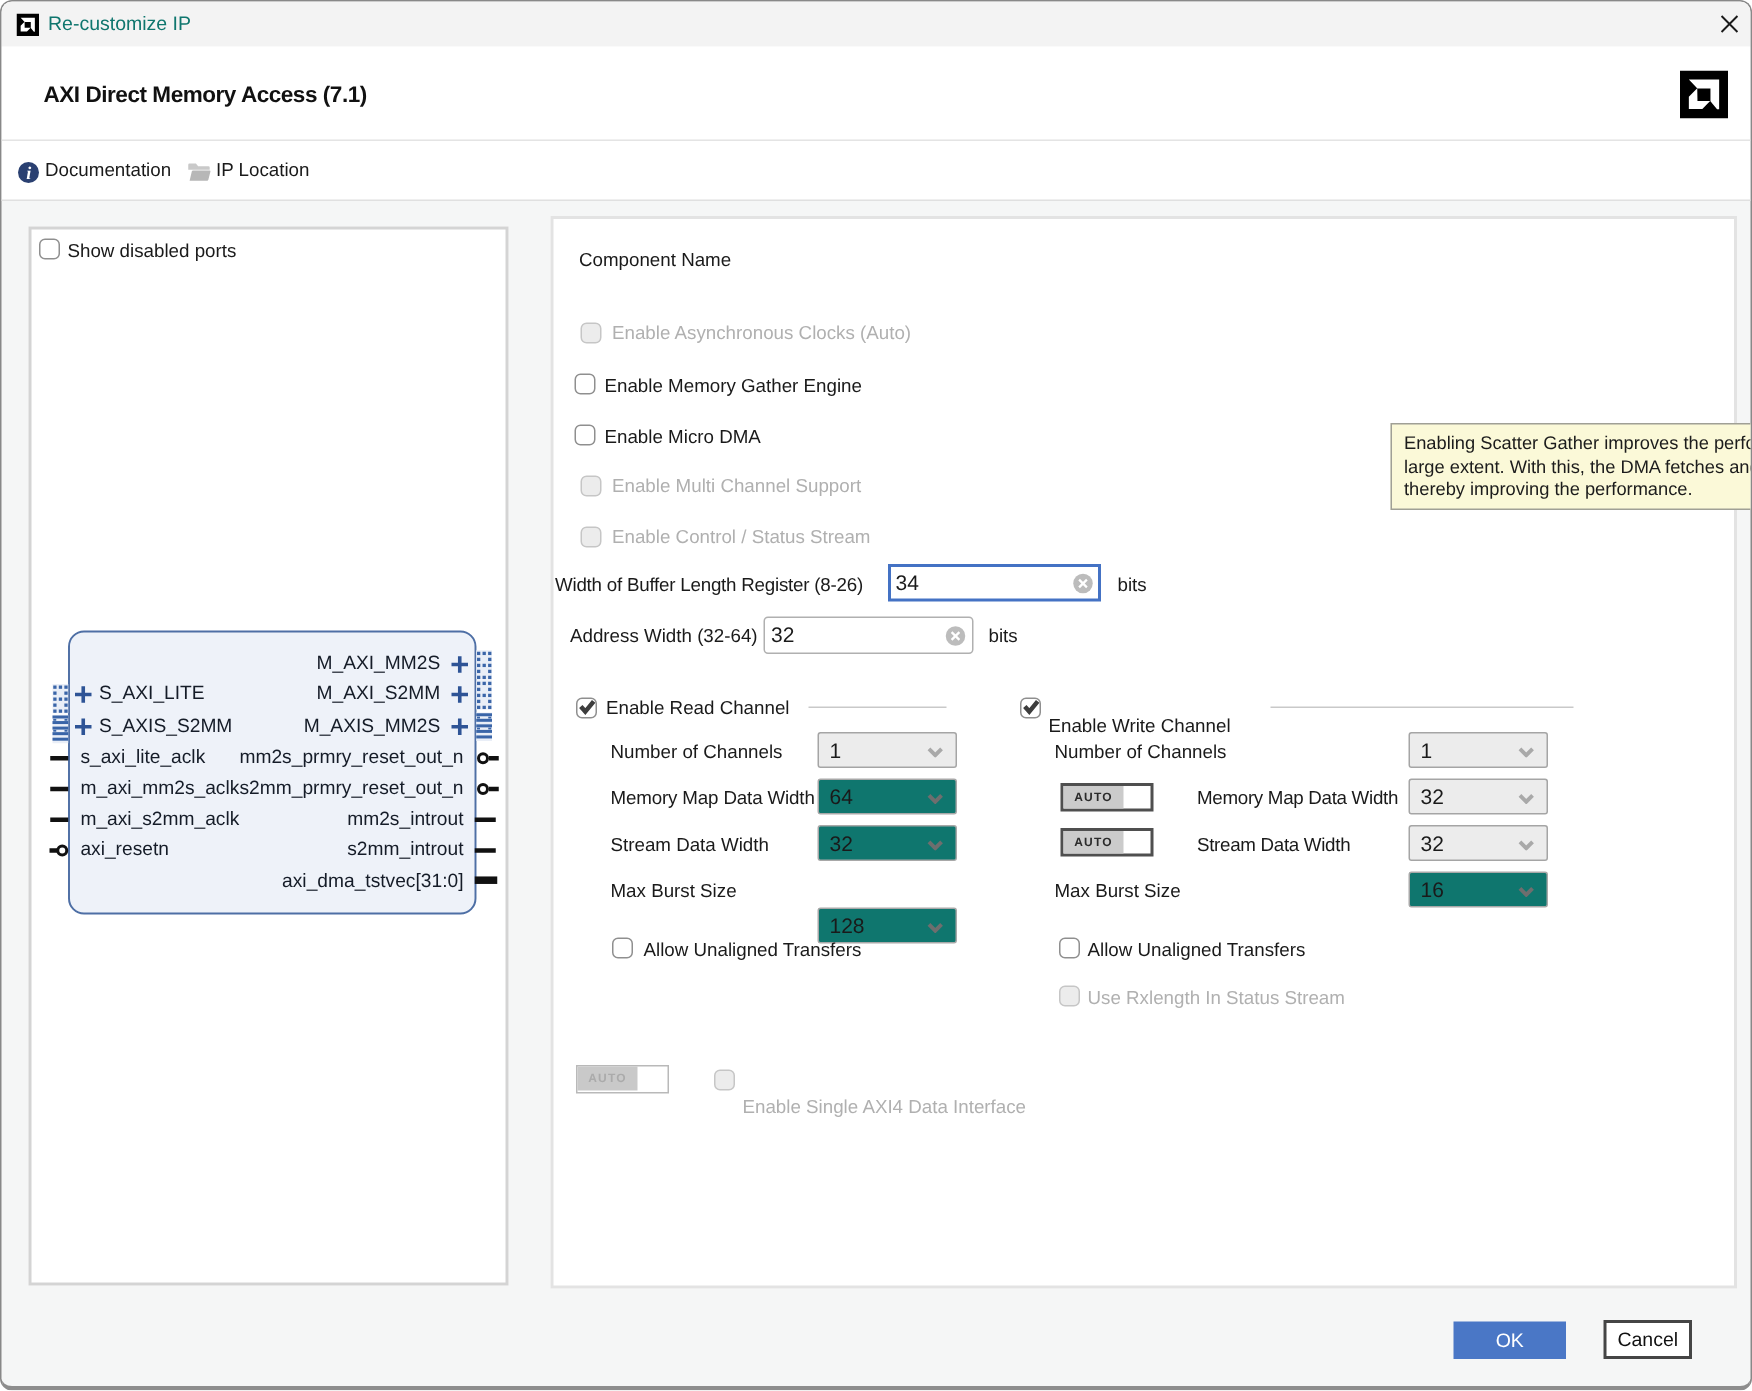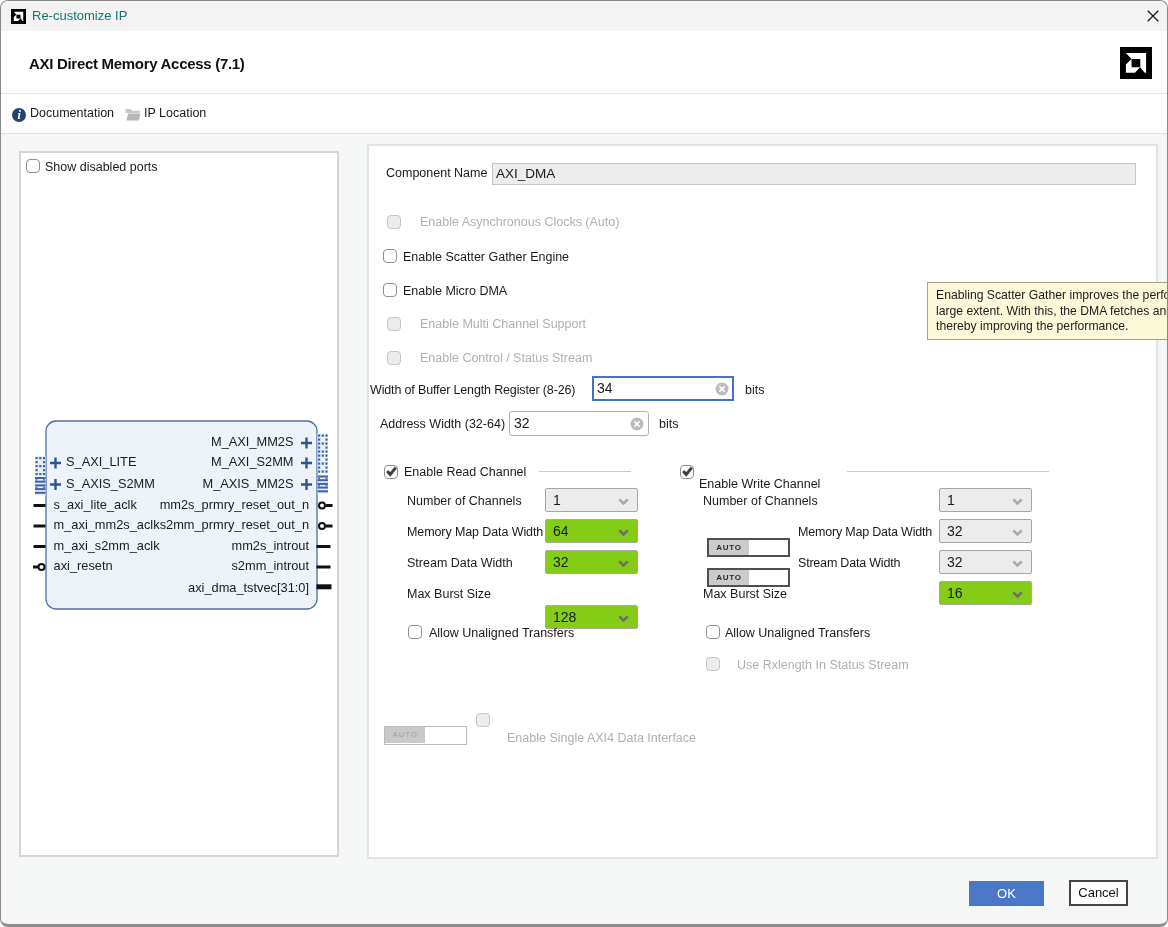--- a/index.html
+++ b/index.html
@@ -13,28 +13,28 @@
   .title-txt { left:31px; top:0; height:30px; line-height:30px; font-size:13px; color:#0f766e; }
   .header { left:0; top:30px; width:100%; height:62px; background:#fff; }
   .header h1 { position:absolute; left:17px; top:24px; font-size:15px; letter-spacing:-0.3px; font-weight:bold; color:#111;margin-left:11px; }
   .toolbar { left:0; top:92px; width:100%; height:41px; background:#fff;
              border-top:1px solid #e4e4e4; border-bottom:1px solid #e0e0e0; }
   .tb-txt { top:0; height:39px; line-height:39px; font-size:12.5px; color:#1a1a1a; }
   .panel { background:#fff; border:2px solid #d4d4d4; }
   #left-panel  { left:18px;  top:150px; width:320px; height:706px; }
   #right-panel { left:366px; top:143px; width:791px; height:715px; border-color:#e3e3e3; }
   .lbl { font-size:12.5px; color:#1a1a1a; white-space:nowrap; }
-  .lbl-d { font-size:12.5px; color:#b0b0b0; white-space:nowrap;margin-left:12px; }
+  .lbl-d { font-size:12.5px; color:#b0b0b0; white-space:nowrap; }
   .cb { width:14px; height:14px; border:1.4px solid #8f8f8f; border-radius:4px; background:#fff; }
   .cb-d { width:14px; height:14px; border:1.4px solid #c6c6c6; border-radius:4px; background:#ececec; }
-  .dd { width:93px; height:24px; border:1px solid #a8a8a8; border-radius:2px; background:#84cc16;
+  .dd { width:93px; height:24px; border:1px solid #a8a8a8; border-radius:2px; background:#0f766e;
         font-size:14px; line-height:22px; padding-left:7px; color:#1a1a1a; }
   .dd-d { background:#ececec; border-color:#a5a5a5; }
   .chev { position:absolute; right:8px; top:8.5px; width:11px; height:7px; }
-  .auto { width:83px; height:19px; border:2px solid #4f4f4f; background:#fff;margin-top:16px; }
+  .auto { width:62px; height:19px; border:2px solid #4f4f4f; background:#fff; }
   .auto .seg { position:absolute; left:0; top:0; width:40px; height:15px; background:#cbcbcb;
                color:#2b2b2b; font-size:8px; font-weight:bold; text-align:center; line-height:15px;
                letter-spacing:0.8px; }
   .auto-d { border:1.5px solid #b9b9b9; }
   .auto-d .seg { background:#c9c9c9; color:#ababab; height:16px; line-height:16px; }
   .okbtn { left:968px; top:880px; width:75px; height:25px; background:#4a77c6; color:#fff;
            font-size:13px; text-align:center; line-height:25px; }
   .cancelbtn { left:1068px; top:879px; width:59px; height:26px; background:#fff;
            border:2px solid #454545; color:#111; font-size:13px; text-align:center; line-height:21px; }
   .tooltip { left:926px; top:281px; width:560px; height:58px; background:#fbf9d8;
@@ -158,27 +158,26 @@
       <text x="289" y="378.3" text-anchor="end">s2mm_prmry_reset_out_n</text>
       <text x="289" y="398.8" text-anchor="end">mm2s_introut</text>
       <text x="289" y="419.3" text-anchor="end">s2mm_introut</text>
       <text x="289" y="440.6" text-anchor="end">axi_dma_tstvec[31:0]</text>
     </g>
   </svg>
 
   <div class="abs panel" id="right-panel"></div>
 
   <div class="abs lbl" style="left:385px;top:165px">Component Name</div>
-  <div class="abs" style="left:491px;top:162px;width:644px;height:22px;background:#ededed;border:1px solid #c6c6c6;font-size:13.5px;line-height:20px;padding-left:3px">AXI_DMA</div>
 
   <div class="abs cb-d" style="left:386px;top:214px"></div>
   <div class="abs lbl-d" style="left:407px;top:214px">Enable Asynchronous Clocks (Auto)</div>
 
   <div class="abs cb" style="left:382px;top:248px"></div>
-  <div class="abs lbl" style="left:402px;top:249px">Enable Scatter Gather Engine</div>
+  <div class="abs lbl" style="left:402px;top:249px">Enable Memory Gather Engine</div>
 
   <div class="abs cb" style="left:382px;top:282px"></div>
   <div class="abs lbl" style="left:402px;top:283px">Enable Micro DMA</div>
 
   <div class="abs cb-d" style="left:386px;top:316px"></div>
   <div class="abs lbl-d" style="left:407px;top:316px">Enable Multi Channel Support</div>
 
   <div class="abs cb-d" style="left:386px;top:350px"></div>
   <div class="abs lbl-d" style="left:407px;top:350px">Enable Control / Status Stream</div>
 

